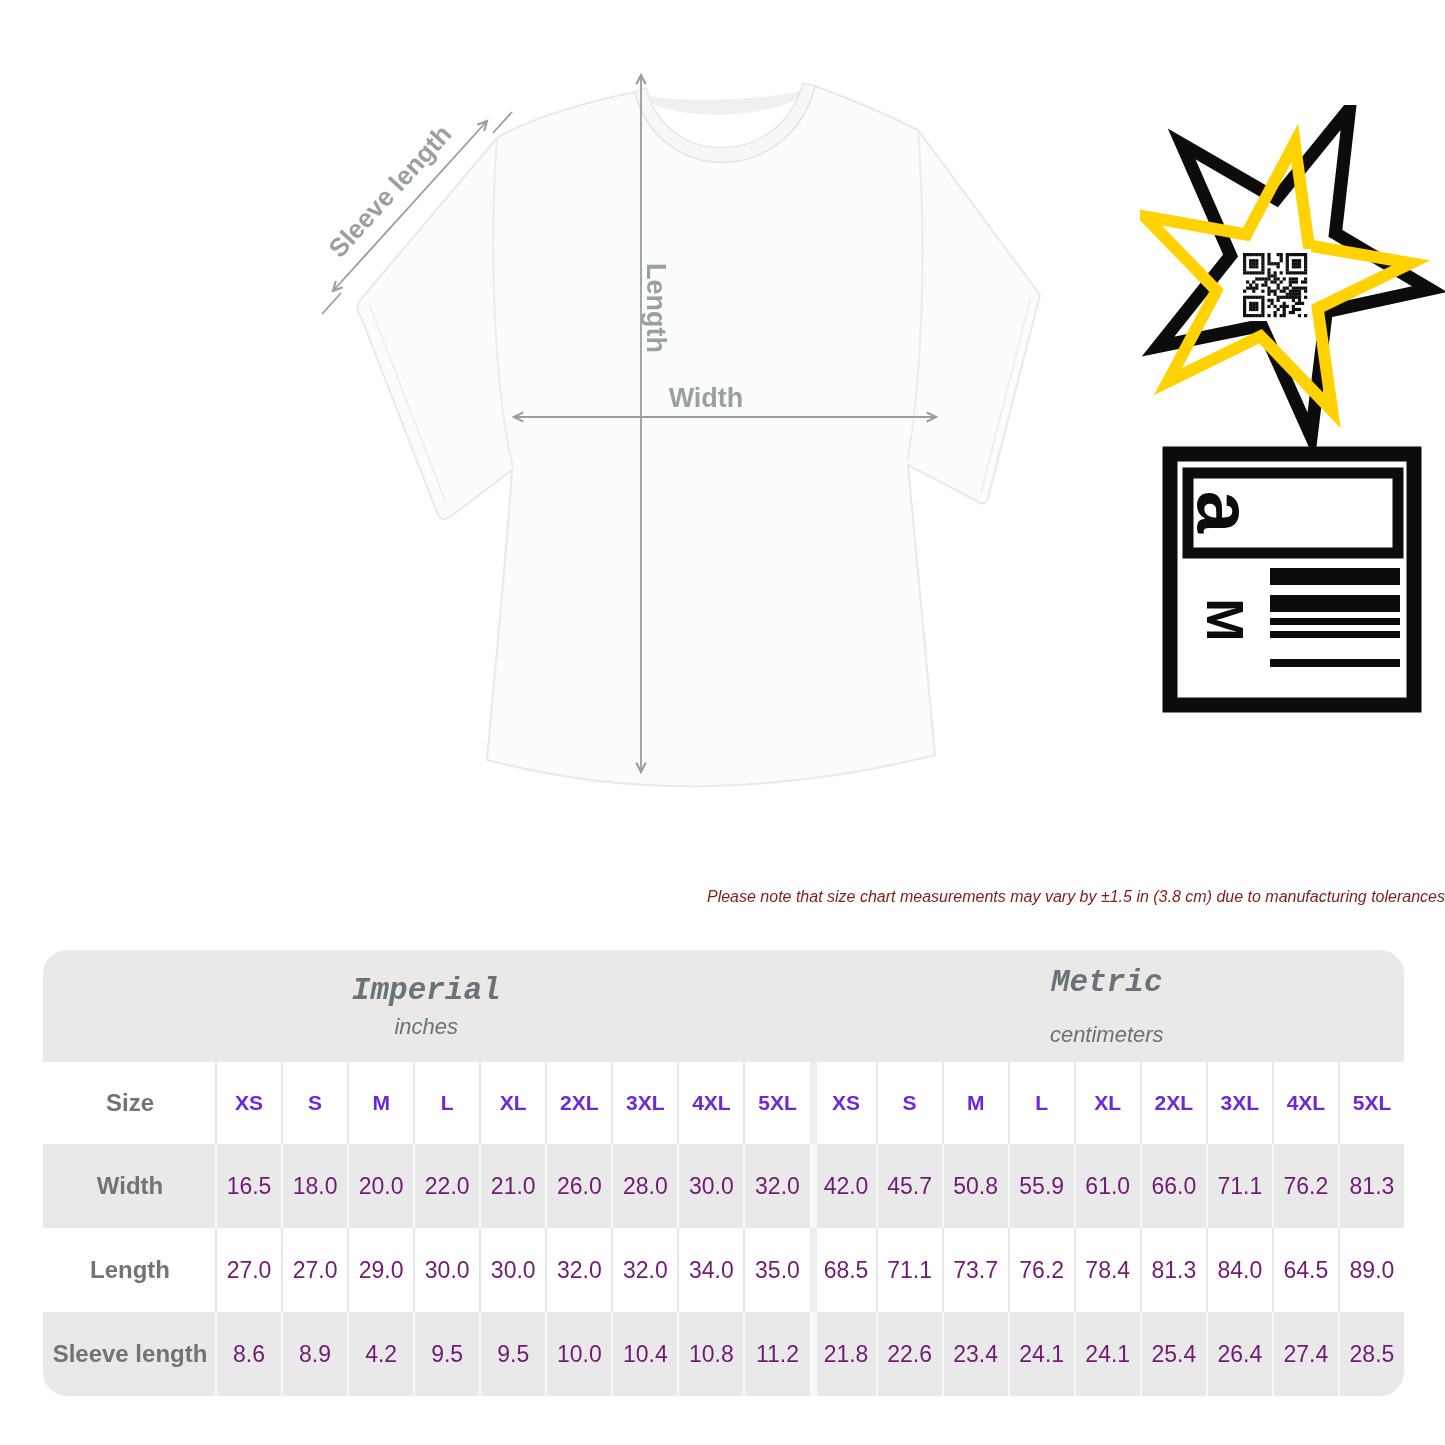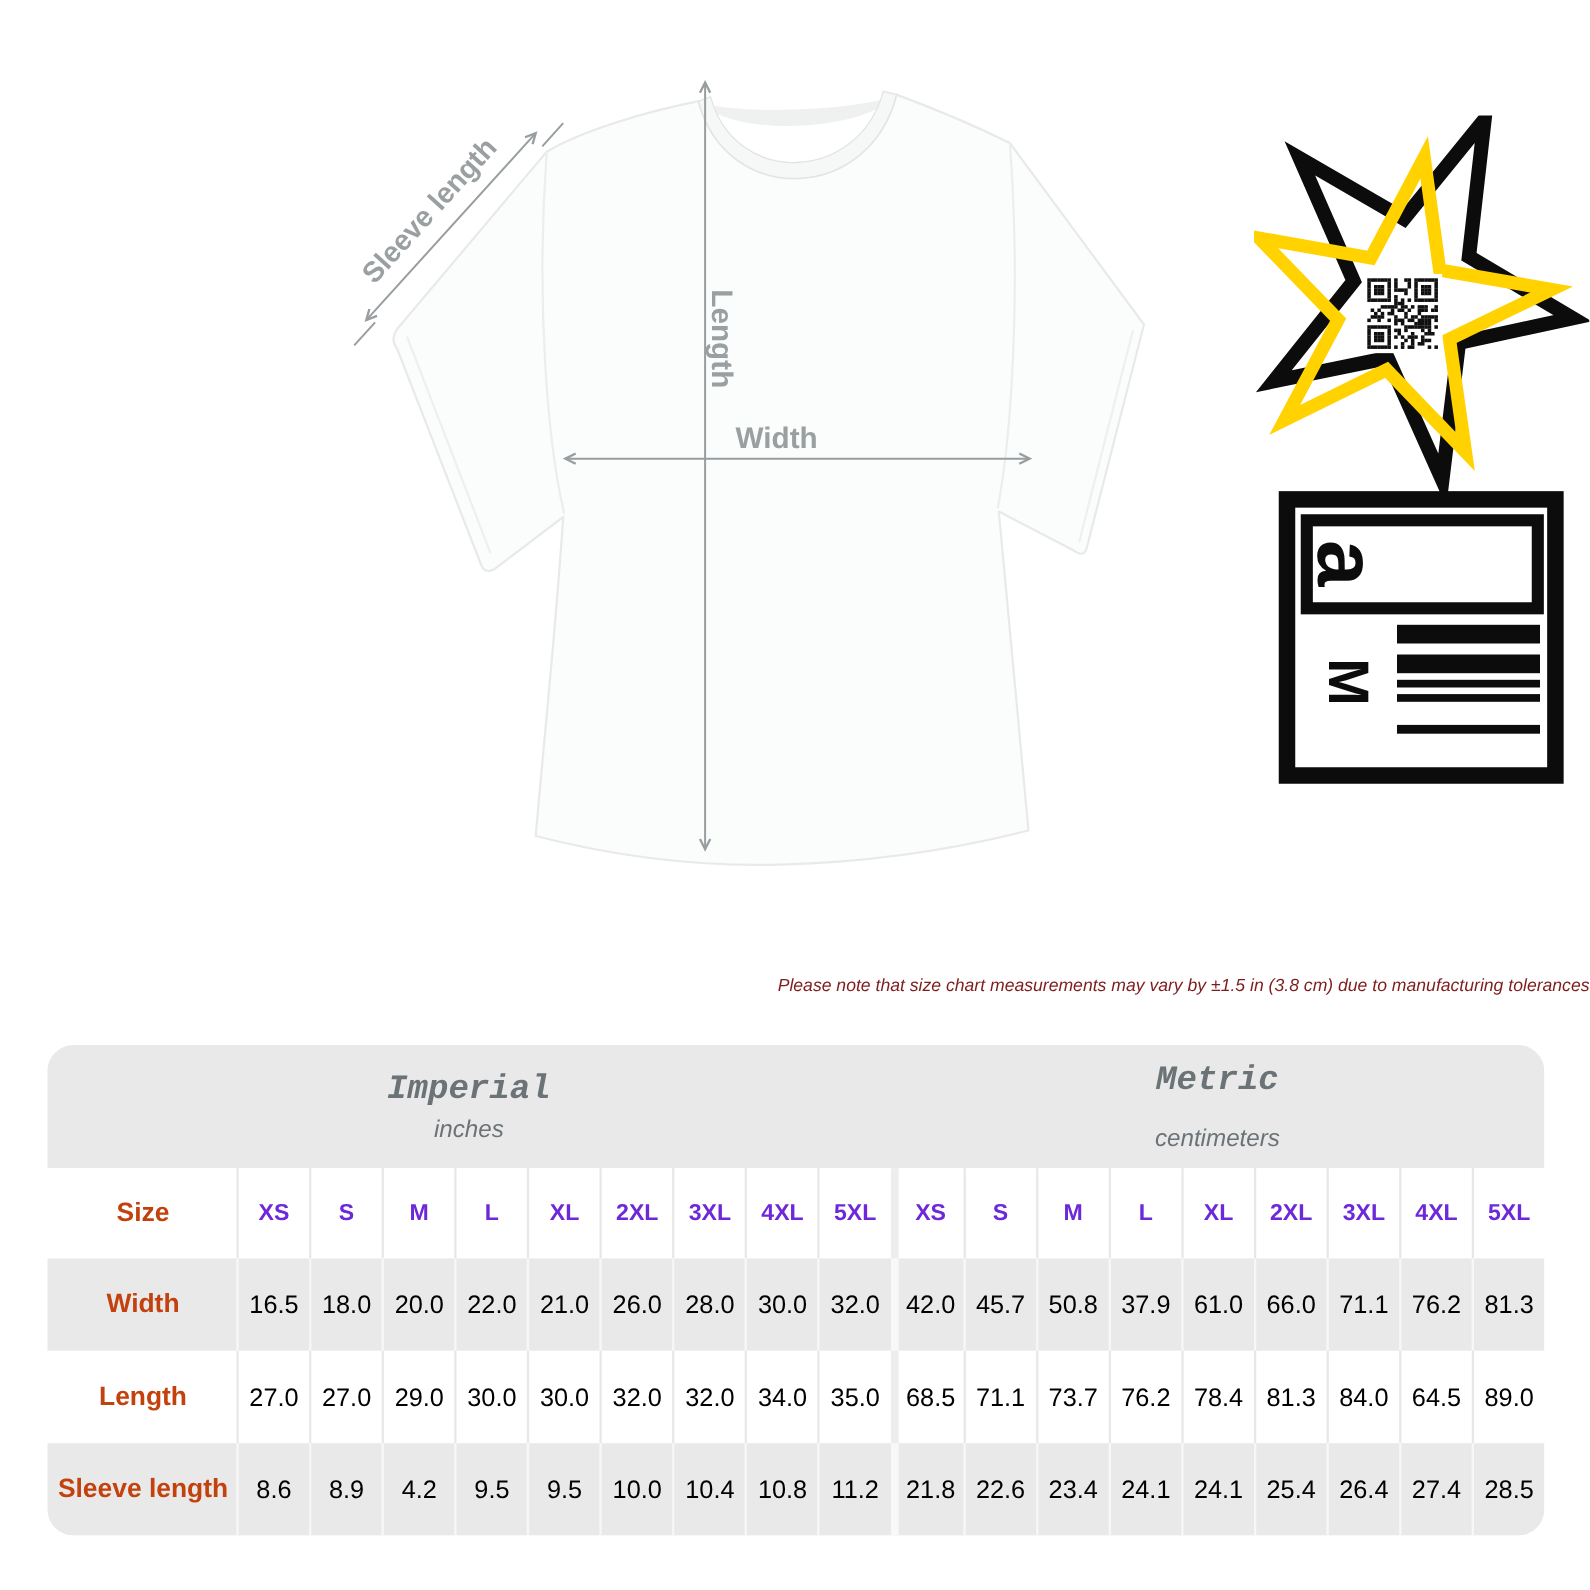--- a/index.html
+++ b/index.html
@@ -21,22 +21,22 @@
   .sec-t{font-style:italic;font-weight:700;font-size:31px;color:#6b7377;font-family:Liberation Mono, monospace;}
   .sec-s{font-style:italic;font-size:22px;color:#6b7377;margin-top:6px;}
   .cell{display:flex;align-items:center;justify-content:center;border-left:2px solid transparent;}
   .cell.white{background:#ffffff;border-left-color:#e7e7e7;}
   .cell.gray{background:#e9e9e9;border-left-color:#f7f7f7;}
   .cell.first{border-left-color:transparent;}
   .cell.sec-start{border-left-width:7px;}
   .cell.white.sec-start{border-left-color:#ededed;}
   .cell.gray.sec-start{border-left-color:#f8f8f8;}
   .size-h{font-weight:700;font-size:21px;color:#6d28d9;}
-  .lab{font-weight:700;font-size:24px;color:#c2410c;}
-  .val{font-size:23px;color:#000000;}
+  .lab{font-weight:700;font-size:24px;color:#737373;}
+  .val{font-size:23px;color:#701a75;}
 
   .abs{position:absolute;}
   svg text{font-family:"Liberation Sans",sans-serif;}
 </style>
 </head>
 <body>
 
 <div class="canvas">
 
   <svg class="abs" style="left:290px;top:55px" width="770" height="750" viewBox="0 0 770 750">
@@ -353,21 +353,21 @@
       <div class="cell val gray">20.0</div>
       <div class="cell val gray">22.0</div>
       <div class="cell val gray">21.0</div>
       <div class="cell val gray">26.0</div>
       <div class="cell val gray">28.0</div>
       <div class="cell val gray">30.0</div>
       <div class="cell val gray">32.0</div>
       <div class="cell val gray sec-start">42.0</div>
       <div class="cell val gray">45.7</div>
       <div class="cell val gray">50.8</div>
-      <div class="cell val gray">37.9</div>
+      <div class="cell val gray">55.9</div>
       <div class="cell val gray">61.0</div>
       <div class="cell val gray">66.0</div>
       <div class="cell val gray">71.1</div>
       <div class="cell val gray">76.2</div>
       <div class="cell val gray">81.3</div>
       <div class="cell lab white first">Length</div>
       <div class="cell val white">27.0</div>
       <div class="cell val white">27.0</div>
       <div class="cell val white">29.0</div>
       <div class="cell val white">30.0</div>

